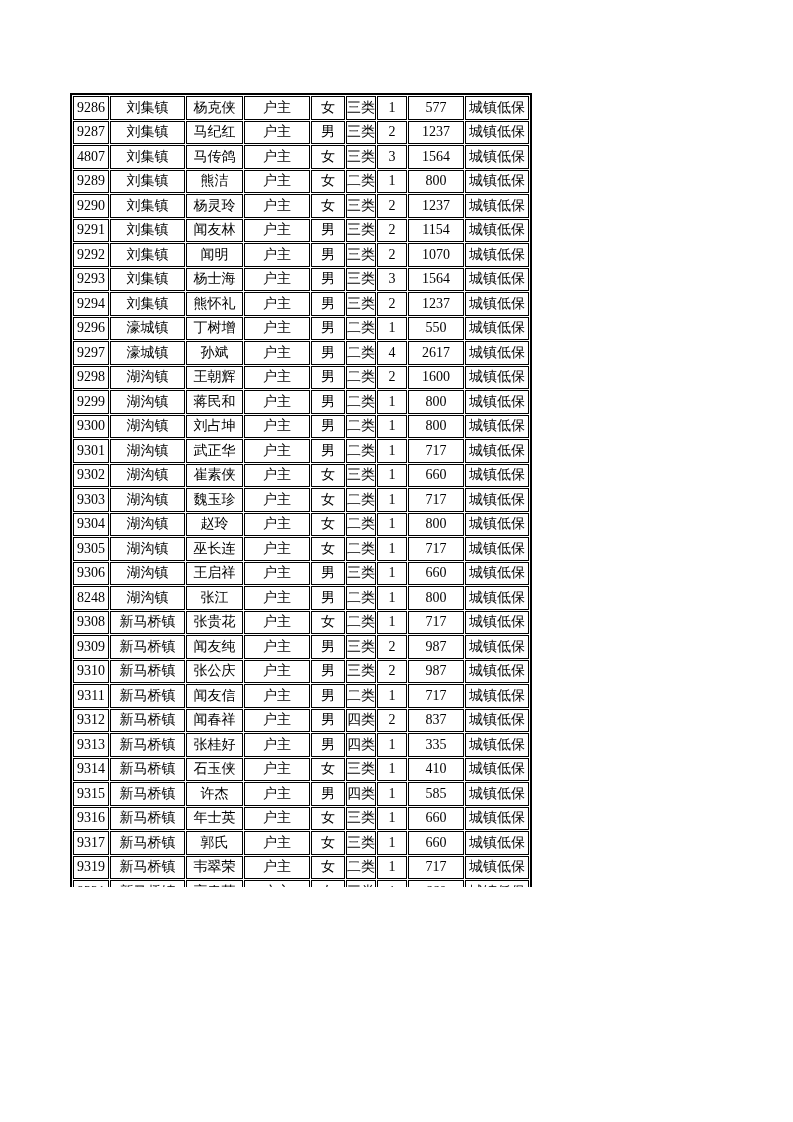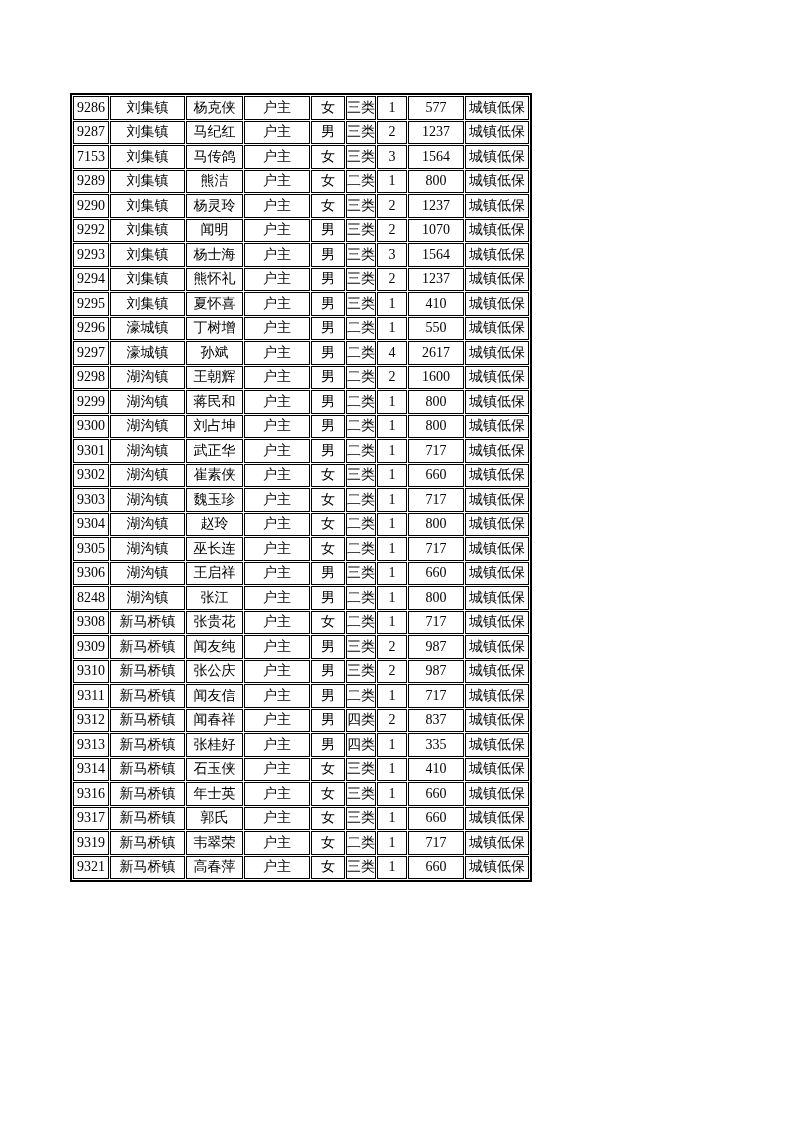--- a/index.html
+++ b/index.html
@@ -90,21 +90,21 @@
           <td>刘集镇</td>
           <td>马纪红</td>
           <td>户主</td>
           <td>男</td>
           <td>三类</td>
           <td>2</td>
           <td>1237</td>
           <td>城镇低保</td>
         </tr>
         <tr>
-          <td>7153</td>
+          <td>4807</td>
           <td>刘集镇</td>
           <td>马传鸽</td>
           <td>户主</td>
           <td>女</td>
           <td>三类</td>
           <td>3</td>
           <td>1564</td>
           <td>城镇低保</td>
         </tr>
         <tr>
@@ -123,20 +123,31 @@
           <td>刘集镇</td>
           <td>杨灵玲</td>
           <td>户主</td>
           <td>女</td>
           <td>三类</td>
           <td>2</td>
           <td>1237</td>
           <td>城镇低保</td>
         </tr>
         <tr>
+          <td>9291</td>
+          <td>刘集镇</td>
+          <td>闻友林</td>
+          <td>户主</td>
+          <td>男</td>
+          <td>三类</td>
+          <td>2</td>
+          <td>1154</td>
+          <td>城镇低保</td>
+        </tr>
+        <tr>
           <td>9292</td>
           <td>刘集镇</td>
           <td>闻明</td>
           <td>户主</td>
           <td>男</td>
           <td>三类</td>
           <td>2</td>
           <td>1070</td>
           <td>城镇低保</td>
         </tr>
@@ -153,31 +164,20 @@
         </tr>
         <tr>
           <td>9294</td>
           <td>刘集镇</td>
           <td>熊怀礼</td>
           <td>户主</td>
           <td>男</td>
           <td>三类</td>
           <td>2</td>
           <td>1237</td>
-          <td>城镇低保</td>
-        </tr>
-        <tr>
-          <td>9295</td>
-          <td>刘集镇</td>
-          <td>夏怀喜</td>
-          <td>户主</td>
-          <td>男</td>
-          <td>三类</td>
-          <td>1</td>
-          <td>410</td>
           <td>城镇低保</td>
         </tr>
         <tr>
           <td>9296</td>
           <td>濠城镇</td>
           <td>丁树增</td>
           <td>户主</td>
           <td>男</td>
           <td>二类</td>
           <td>1</td>
@@ -373,20 +373,31 @@
         </tr>
         <tr>
           <td>9314</td>
           <td>新马桥镇</td>
           <td>石玉侠</td>
           <td>户主</td>
           <td>女</td>
           <td>三类</td>
           <td>1</td>
           <td>410</td>
+          <td>城镇低保</td>
+        </tr>
+        <tr>
+          <td>9315</td>
+          <td>新马桥镇</td>
+          <td>许杰</td>
+          <td>户主</td>
+          <td>男</td>
+          <td>四类</td>
+          <td>1</td>
+          <td>585</td>
           <td>城镇低保</td>
         </tr>
         <tr>
           <td>9316</td>
           <td>新马桥镇</td>
           <td>年士英</td>
           <td>户主</td>
           <td>女</td>
           <td>三类</td>
           <td>1</td>

